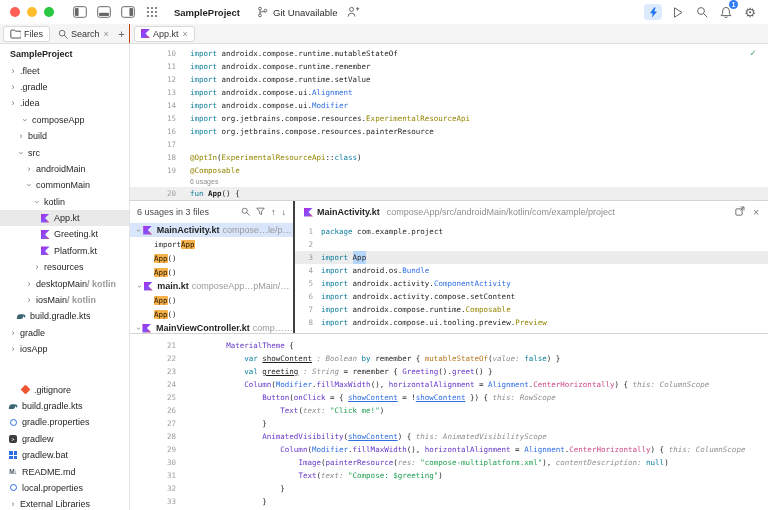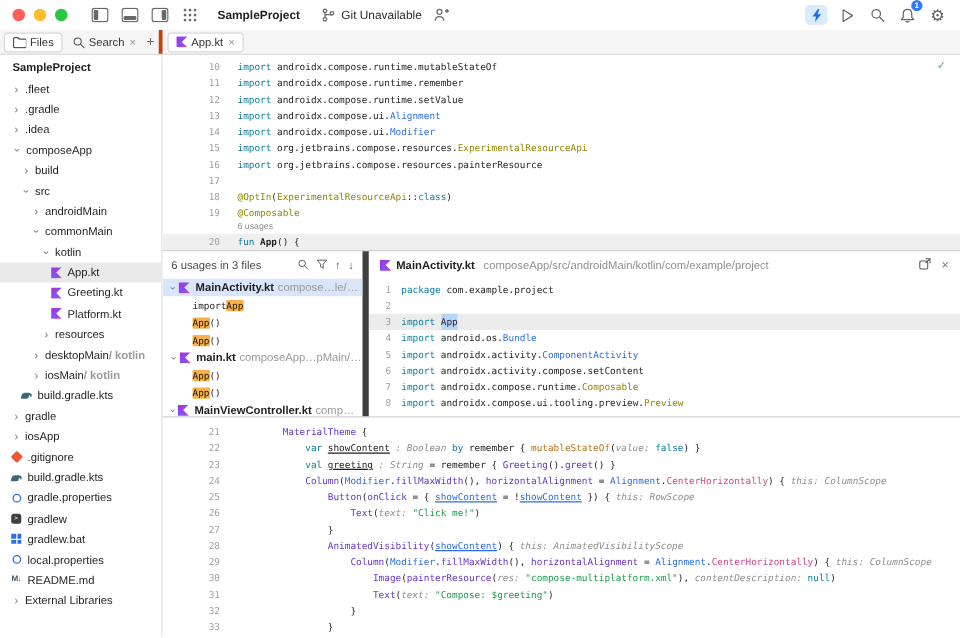--- a/index.html
+++ b/index.html
@@ -17,21 +17,21 @@
   .proj-title { font-weight:600; font-size:9.5px; margin-left:6px; }
   .git-group { display:flex; align-items:center; gap:3px; margin-left:6px; color:#2c2c2c; font-size:9.5px; }
   .spacer { flex:1; }
   .spark-btn { width:18px; height:16px; background:#dbeafc; border-radius:4px; display:flex; align-items:center; justify-content:center; }
   .badge { position:absolute; top:-4px; right:-4px; min-width:9px; height:9px; border-radius:5px; background:#2e7df6; color:#fff; font-size:6.5px; line-height:9px; text-align:center; padding:0 1px; font-weight:bold; }
   .bell-wrap { position:relative; }
   .gear-glyph { font-size:13px; color:#606060; line-height:1; }
 
   
   .tabbar { height:20px; background:#f5f5f5; border-bottom:1px solid #ddd; display:flex; flex:0 0 auto; }
-  .tabs-left { width:130px; flex:0 0 auto; border-right:3px solid #c2410c; display:flex; align-items:center; padding:0 3px; gap:2px; }
+  .tabs-left { width:130px; flex:0 0 auto; border-right:1px solid #c2410c; display:flex; align-items:center; padding:0 3px; gap:2px; }
   .tabs-editor { flex:1; display:flex; align-items:center; padding:0 4px; }
   .tab { height:16px; display:flex; align-items:center; gap:3px; padding:0 6px; border-radius:3px; color:#333; }
   .tab.active { background:#fff; border:1px solid #d9d9d9; }
   .tab .x { color:#909090; font-size:9px; margin-left:1px; }
   .plus-btn { width:14px; height:14px; display:flex; align-items:center; justify-content:center; color:#666; font-size:11px; }
 
   
   .main { flex:1; display:flex; min-height:0; }
   .sidebar { width:130px; flex:0 0 auto; border-right:1px solid #e3e3e3; padding-top:2px; overflow:hidden; background:#fff; }
   .trow { height:16.4px; display:flex; align-items:center; white-space:nowrap; }
@@ -73,21 +73,21 @@
   .s-b { font-weight:bold; }
   .s-ct { color:#b5741c; }
   .s-hl { background:#f6b14a; border-radius:1px; color:#201505; }
   .s-sel { background:#b6d6fc; }
 
   .editor-top { height:156px; flex:0 0 auto; padding-top:3px; position:relative; }
   .check-ok { position:absolute; top:3px; right:12px; color:#56a875; font-size:10px; }
 
   
   .popup { height:134px; flex:0 0 auto; border-top:1px solid #d4d4d4; border-bottom:1px solid #d4d4d4; display:flex; min-width:0; }
-  .usages { width:165px; flex:0 0 auto; border-right:5px solid #404040; overflow:hidden; }
+  .usages { width:165px; flex:0 0 auto; border-right:2px solid #404040; overflow:hidden; }
   .u-header { height:22px; display:flex; align-items:center; padding:0 7px; color:#4c4c4c; }
   .u-title { flex:1; }
   .u-tools { display:flex; align-items:center; gap:6px; color:#555; }
   .u-tools .arr { font-size:9px; }
   .urow { height:14px; display:flex; align-items:center; white-space:nowrap; }
   .urow.sel { background:#d9e5fb; }
   .urow .chev { width:9px; text-align:center; color:#777; font-size:8px; display:inline-flex; justify-content:center; transform:rotate(90deg); }
   .urow .fname { font-weight:bold; margin:0 3px 0 2px; }
   .urow .fpath { color:#9a9a9a; overflow:hidden; text-overflow:ellipsis; }
   .urow.usage { padding-left:24px; font-family:"DejaVu Sans Mono","Liberation Mono",monospace; font-size:7.5px; }
@@ -245,21 +245,21 @@
           <span class="lab">.fleet</span>
         </div>
         <div class="trow" style="padding-left: 8px;">
           <span class="chev">›</span>
           <span class="lab">.gradle</span>
         </div>
         <div class="trow" style="padding-left: 8px;">
           <span class="chev">›</span>
           <span class="lab">.idea</span>
         </div>
-        <div class="trow" style="padding-left: 9px;">
+        <div class="trow" style="padding-left: 20px;">
           <span class="chev open">›</span>
           <span class="lab">composeApp</span>
         </div>
         <div class="trow" style="padding-left: 16px;">
           <span class="chev">›</span>
           <span class="lab">build</span>
         </div>
         <div class="trow" style="padding-left: 16px;">
           <span class="chev open">›</span>
           <span class="lab">src</span>
@@ -317,21 +317,21 @@
           <span class="lab">build.gradle.kts</span>
         </div>
         <div class="trow" style="padding-left: 8px;">
           <span class="chev">›</span>
           <span class="lab">gradle</span>
         </div>
         <div class="trow" style="padding-left: 8px;">
           <span class="chev">›</span>
           <span class="lab">iosApp</span>
         </div>
-        <div class="trow" style="padding-left: 8px;">
+        <div class="trow" style="padding-left: 20px; margin-top: 24px;">
           <span class="ticon">
             <span class="ic-git"></span>
           </span>
           <span class="lab">.gitignore</span>
         </div>
         <div class="trow" style="padding-left: 8px;">
           <span class="ticon">
             <svg width="10" height="8" viewBox="0 0 10 8">
               <path d="M0.8 7 Q0.8 2.2 4 2.2 L6.6 2.2 Q9.4 2.2 9.4 4.4 Q9.4 5.6 8.2 5.6 L8.2 4.8 Q8.2 4.2 7.6 4.2 Q7 4.2 7 5.2 Q7 7 4.8 7 Z" fill="#3c6676"></path>
             </svg>
@@ -356,29 +356,29 @@
               <i></i>
               <i></i>
               <i></i>
               <i></i>
             </span>
           </span>
           <span class="lab">gradlew.bat</span>
         </div>
         <div class="trow" style="padding-left: 8px;">
           <span class="ticon">
+            <span class="ic-md">M↓</span>
+          </span>
+          <span class="lab">README.md</span>
+        </div>
+        <div class="trow" style="padding-left: 8px;">
+          <span class="ticon">
             <span class="ic-prop"></span>
           </span>
           <span class="lab">local.properties</span>
-        </div>
-        <div class="trow" style="padding-left: 8px;">
-          <span class="ticon">
-            <span class="ic-md">M↓</span>
-          </span>
-          <span class="lab">README.md</span>
         </div>
         <div class="trow" style="padding-left: 8px;">
           <span class="chev">›</span>
           <span class="lab">External Libraries</span>
         </div>
       </div>
 
     <div class="editor-col">
       <div class="editor-top code" id="editor-top">
         <span class="check-ok">✓</span>

